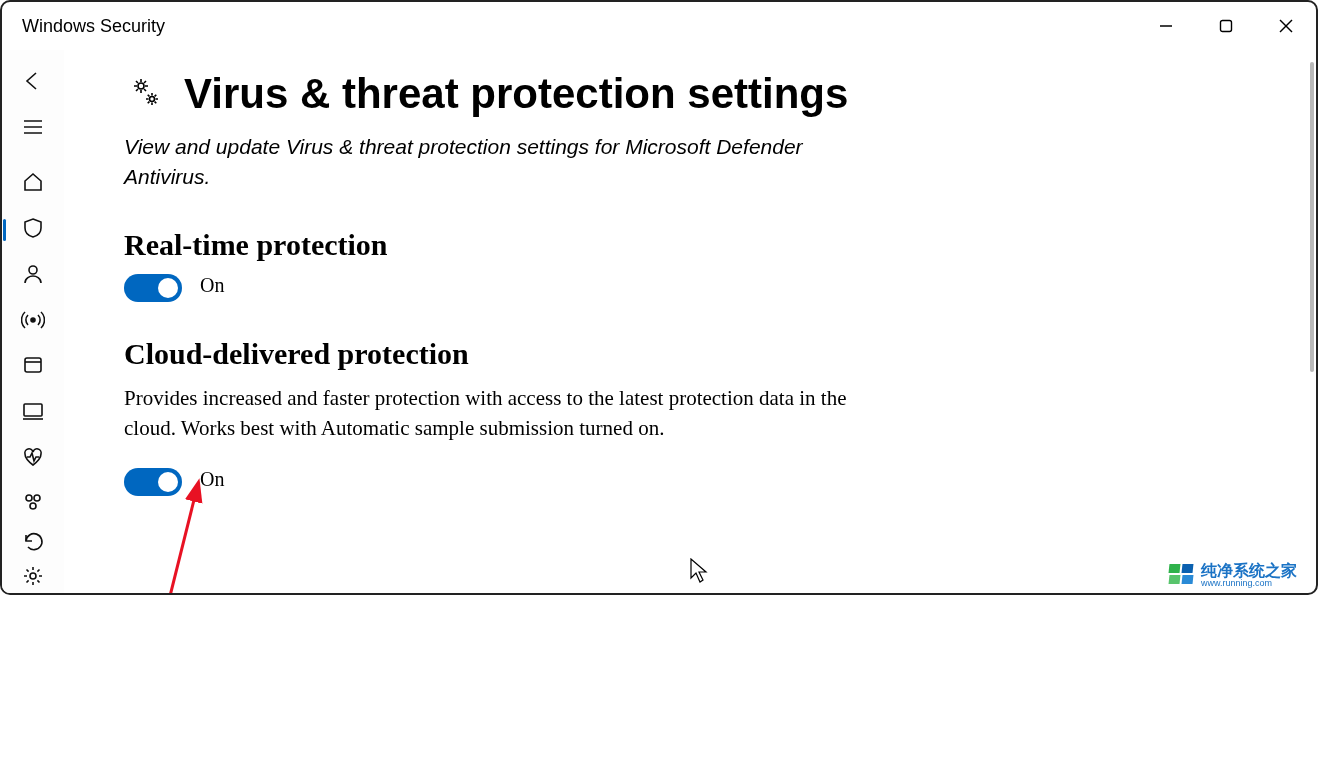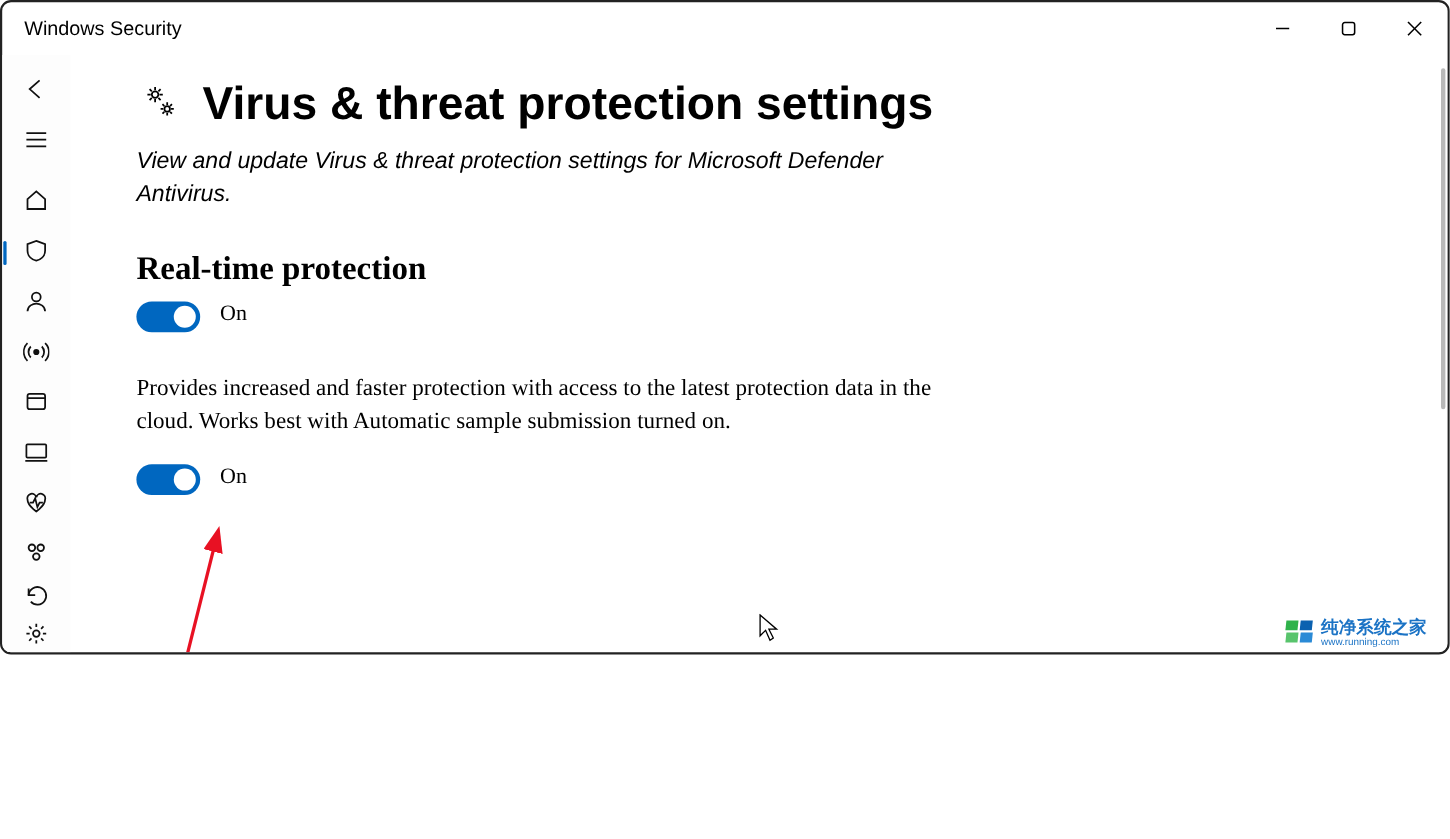--- a/index.html
+++ b/index.html
@@ -316,20 +316,21 @@
           <h2>Real-time protection</h2>
           <div class="toggle-row">
             <div class="toggle">
               <div class="knob"></div>
             </div>
             <div class="toggle-label">On</div>
           </div>
         </div>
 
         <div class="section">
+          <h2>Cloud-delivered protection</h2>
           <p>Provides increased and faster protection with access to the latest protection data in the cloud. Works best with Automatic sample submission turned on.</p>
           <div class="toggle-row">
             <div class="toggle">
               <div class="knob"></div>
             </div>
             <div class="toggle-label">On</div>
           </div>
         </div>
       </div>
 

